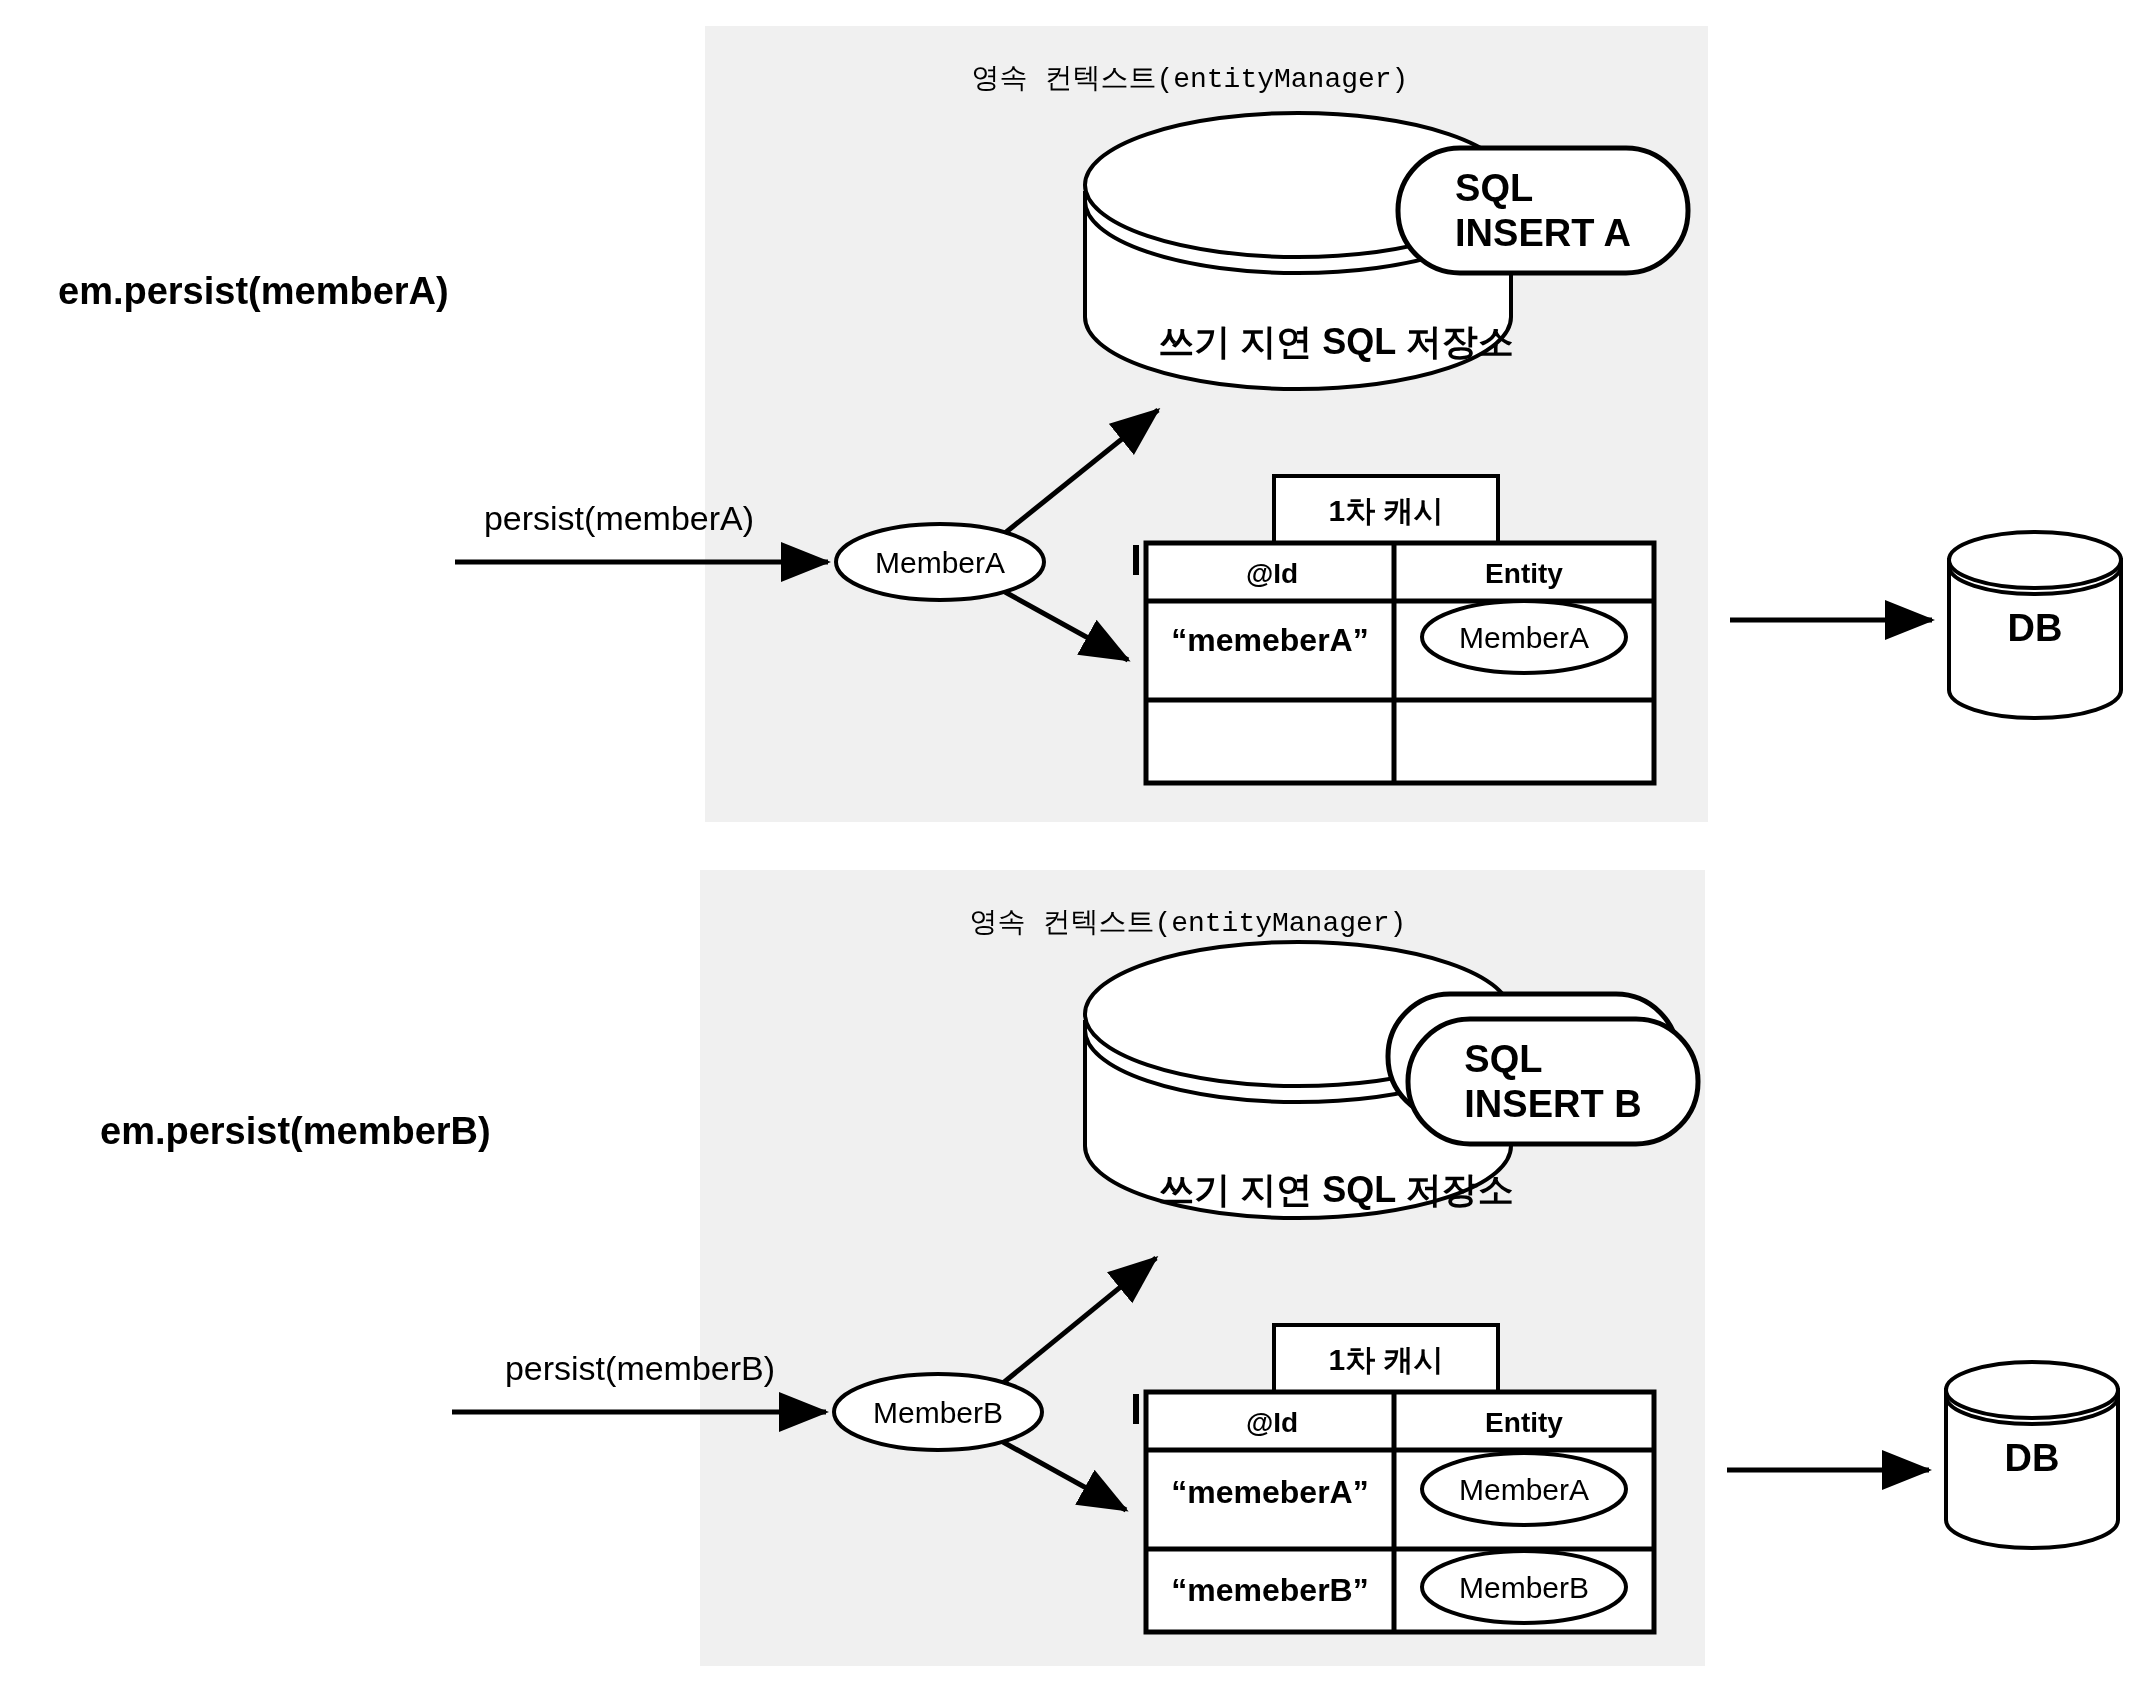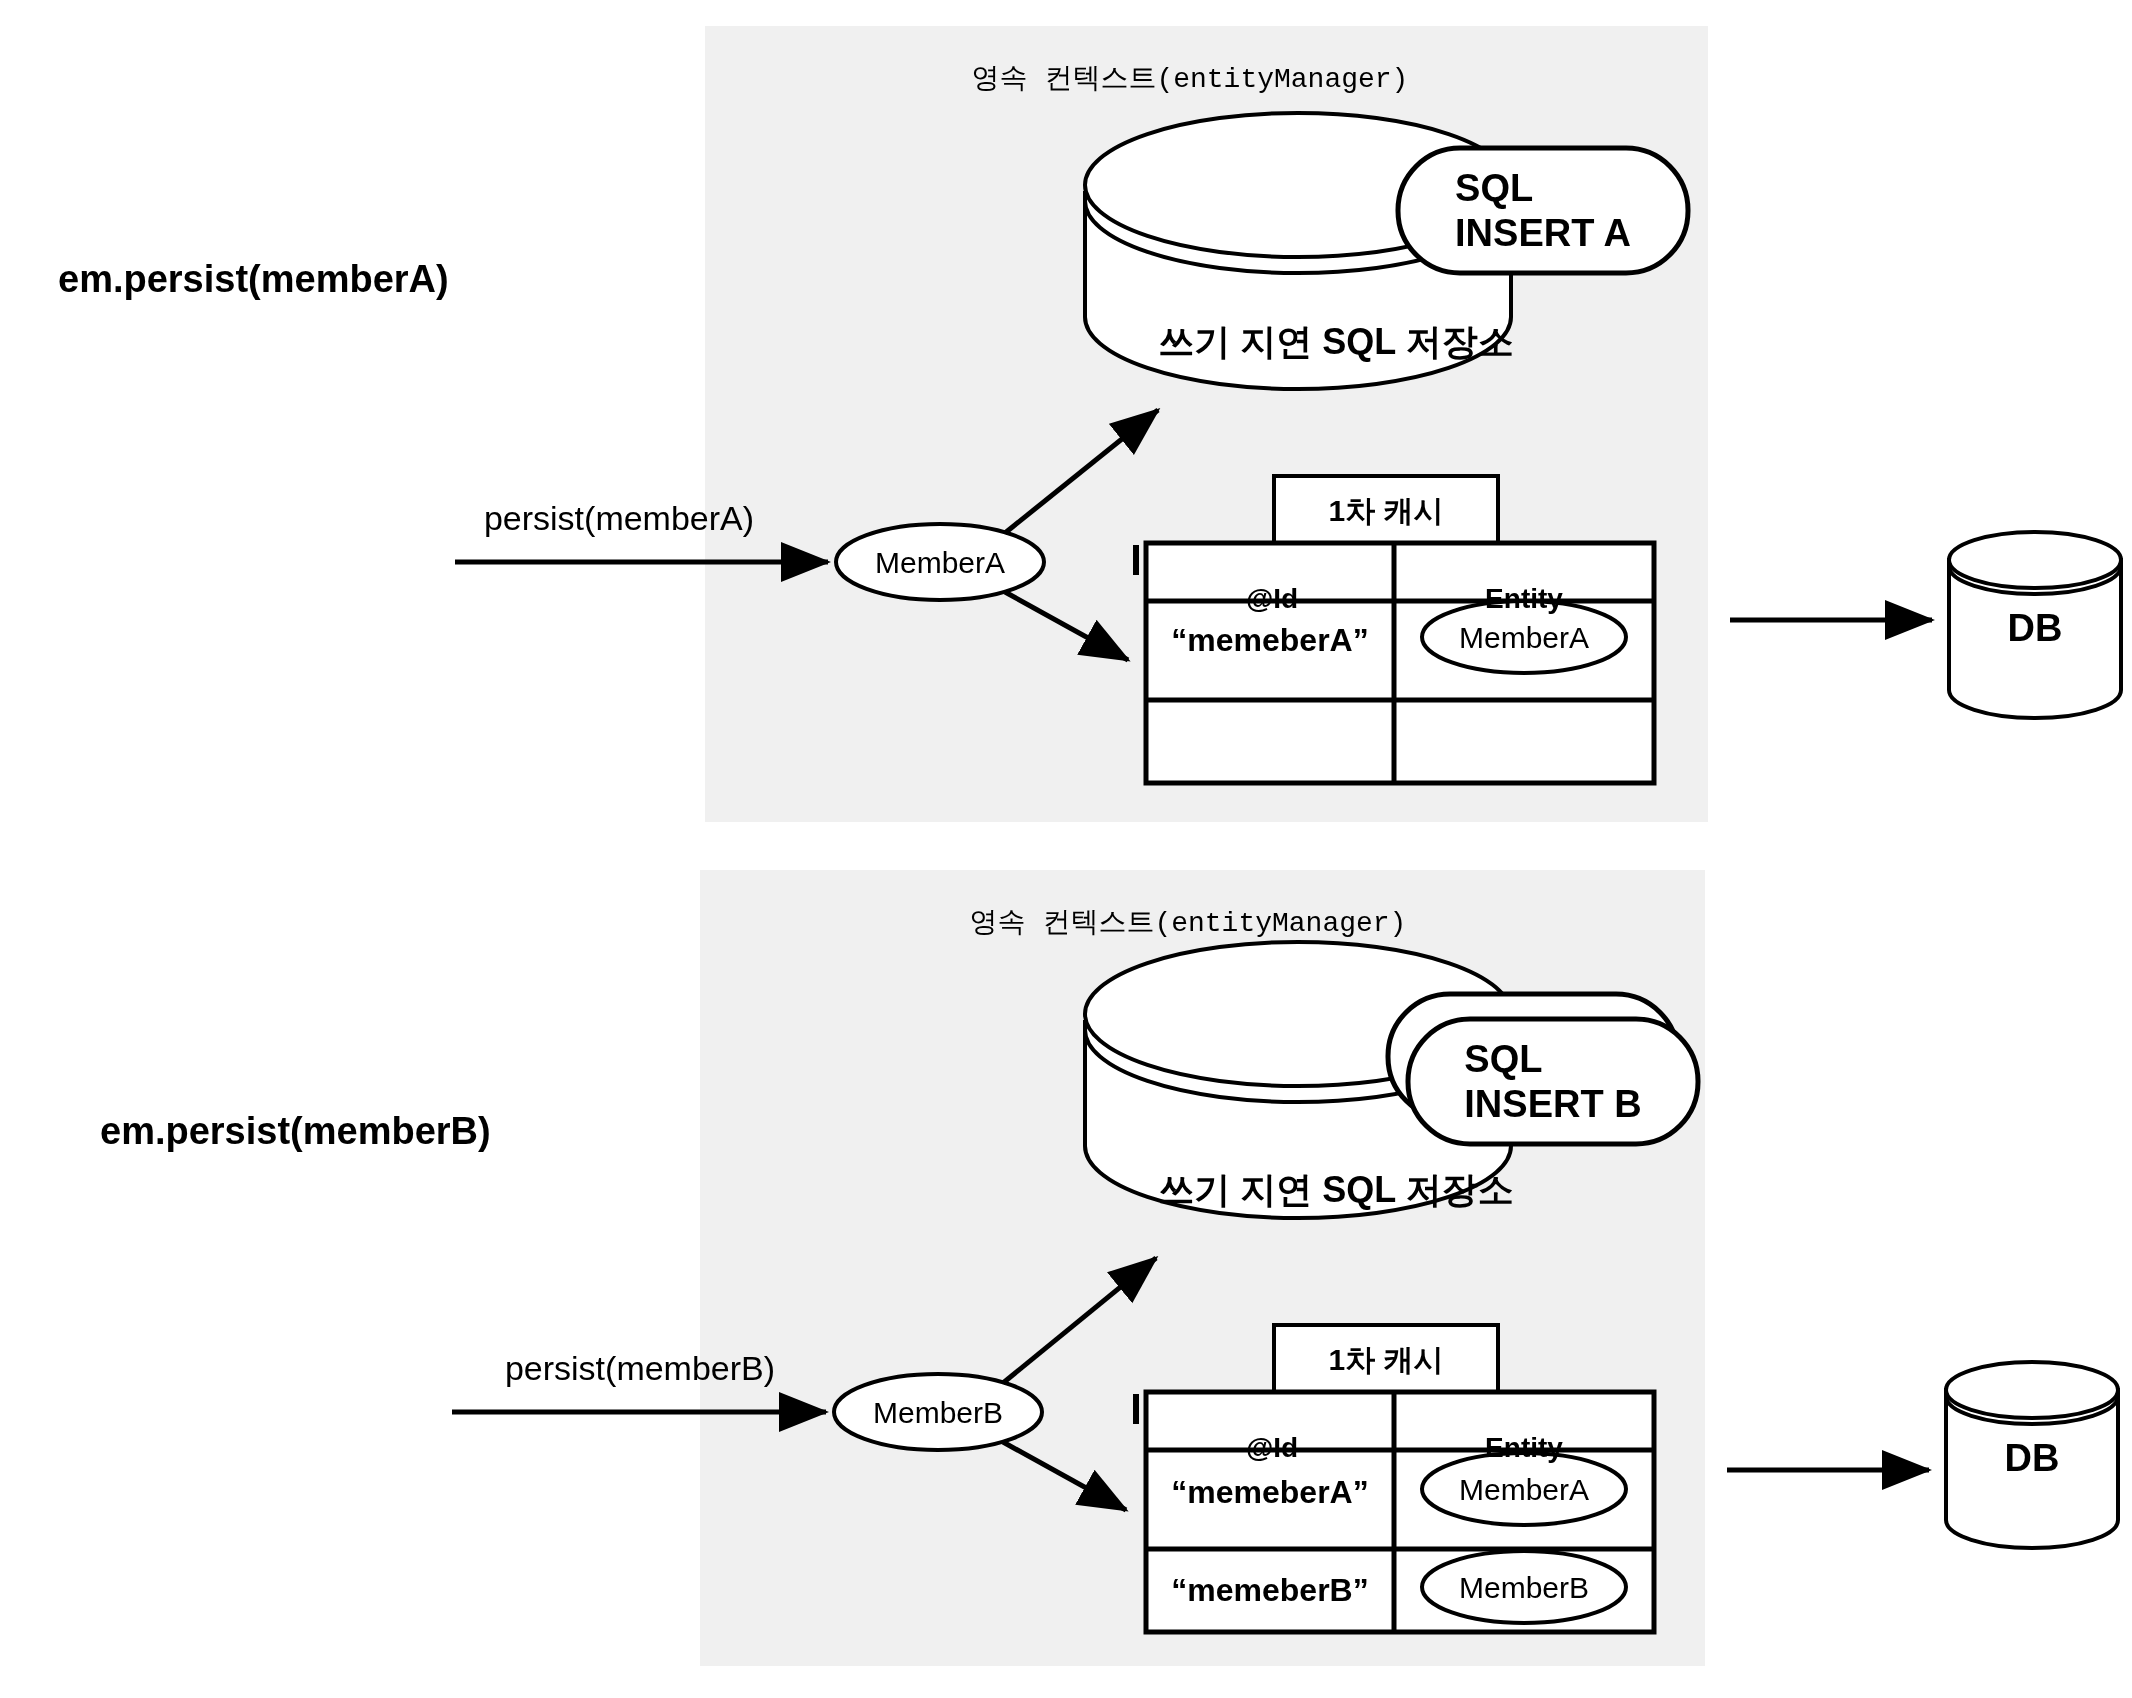--- a/index.html
+++ b/index.html
@@ -10,21 +10,21 @@
   .panel{position:absolute;background:#f0f0f0;}
   .txt{position:absolute;white-space:nowrap;}
   .ctr{transform:translate(-50%,-50%);}
   .t-section{font-size:38px;font-weight:bold;}
   .t-title{font-size:28px;font-family:Liberation Mono, monospace;}
   .t-arrowlabel{font-size:34px;}
   .t-store{font-size:36px;font-weight:bold;}
   .t-sql{font-size:38px;font-weight:bold;line-height:1.18;text-align:left;}
   .t-node{font-size:30px;}
   .t-cachehdr{font-size:30px;font-weight:bold;}
-  .t-colhdr{font-size:28px;font-weight:bold;margin-top:25px;}
+  .t-colhdr{font-size:28px;font-weight:bold;}
   .t-cell{font-size:32px;font-weight:bold;}
   .t-entity{font-size:30px;}
   .t-db{font-size:38px;font-weight:bold;}
   .sqlbox{position:absolute;display:flex;align-items:center;justify-content:center;}
 </style>
 </head>
 <body>
 
 <div class="stage">
 
@@ -110,21 +110,21 @@
     <g>
       <path d="M1946,1390 L1946,1520 A86,28 0 0 0 2118,1520 L2118,1390 Z" fill="#ffffff" stroke="#000" stroke-width="4"></path>
       <ellipse cx="2032" cy="1390" rx="86" ry="28" fill="#ffffff" stroke="#000" stroke-width="4"></ellipse>
       <path d="M1946,1396 A86,28 0 0 0 2118,1396" fill="none" stroke="#000" stroke-width="4"></path>
     </g>
 
     <rect x="1388" y="994" width="290" height="125" rx="62" ry="62" fill="#ffffff" stroke="#000" stroke-width="5"></rect>
     <rect x="1408" y="1019" width="290" height="125" rx="62" ry="62" fill="#ffffff" stroke="#000" stroke-width="5"></rect>
   </svg>
 
-  <div class="txt t-section" style="left:58px;top:258px;">em.persist(memberA)</div>
+  <div class="txt t-section" style="left:58px;top:270px;">em.persist(memberA)</div>
 
   <div class="txt t-title ctr" style="left:1190px;top:78px;">영속 컨텍스트(entityManager)</div>
 
   <div class="txt t-arrowlabel ctr" style="left:619px;top:518px;">persist(memberA)</div>
 
   <div class="txt t-node ctr" style="left:940px;top:563px;">MemberA</div>
 
   <div class="txt t-store ctr" style="left:1336px;top:342px;">쓰기 지연 SQL 저장소</div>
 
   <div class="sqlbox t-sql" style="left:1398px;top:148px;width:290px;height:125px;">

